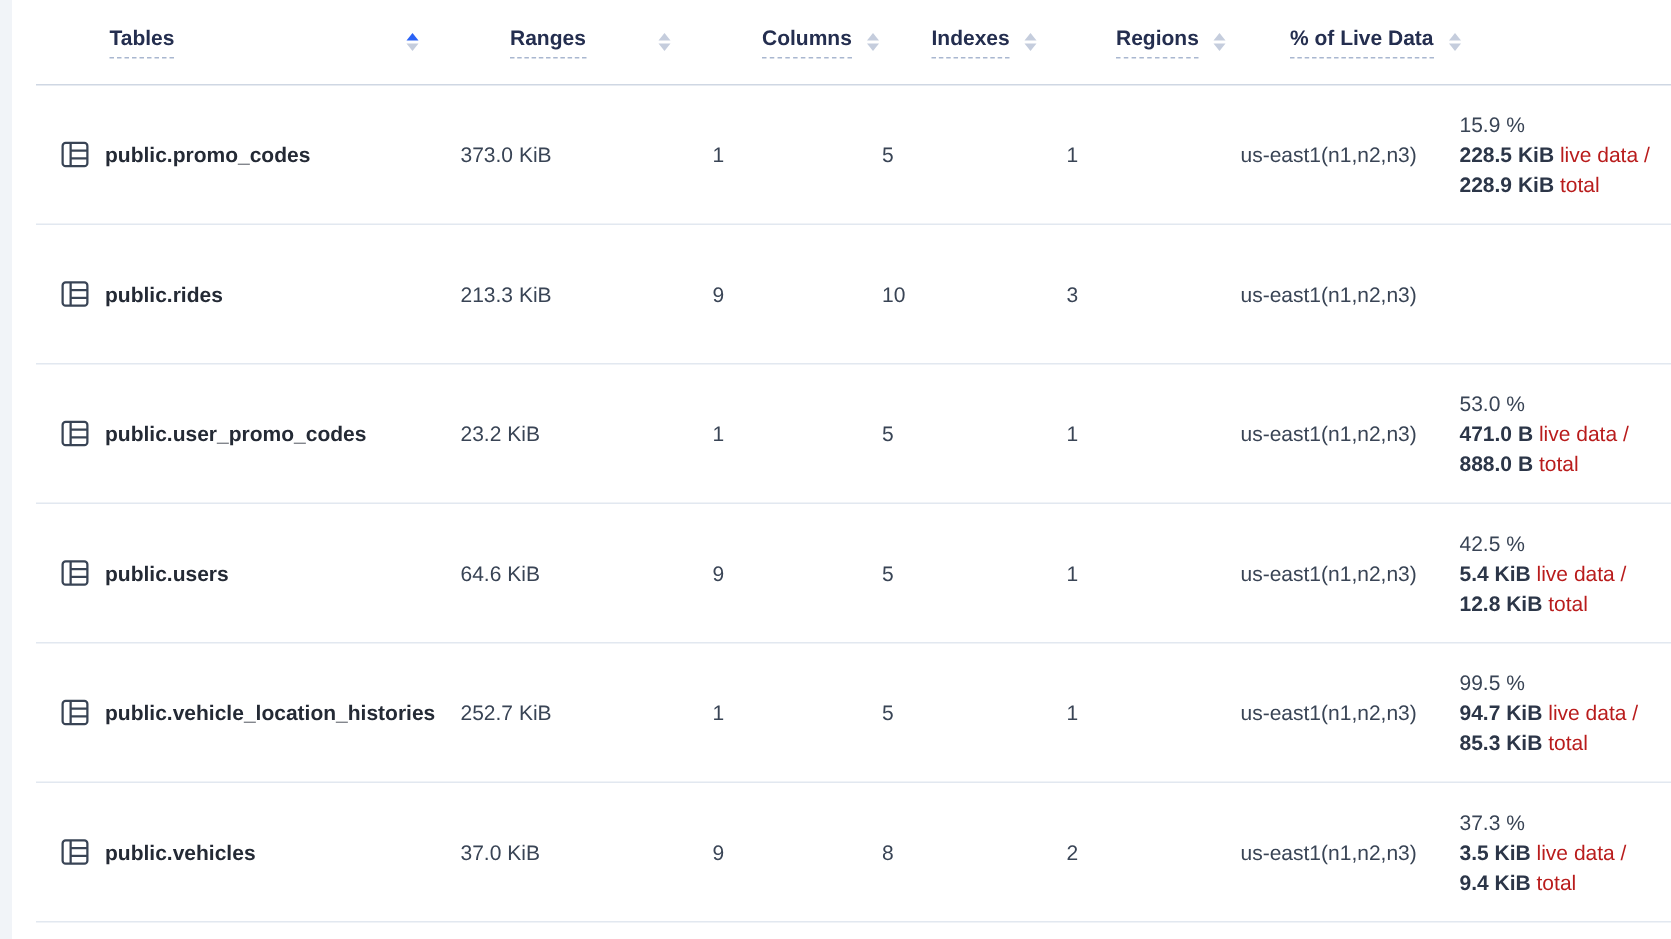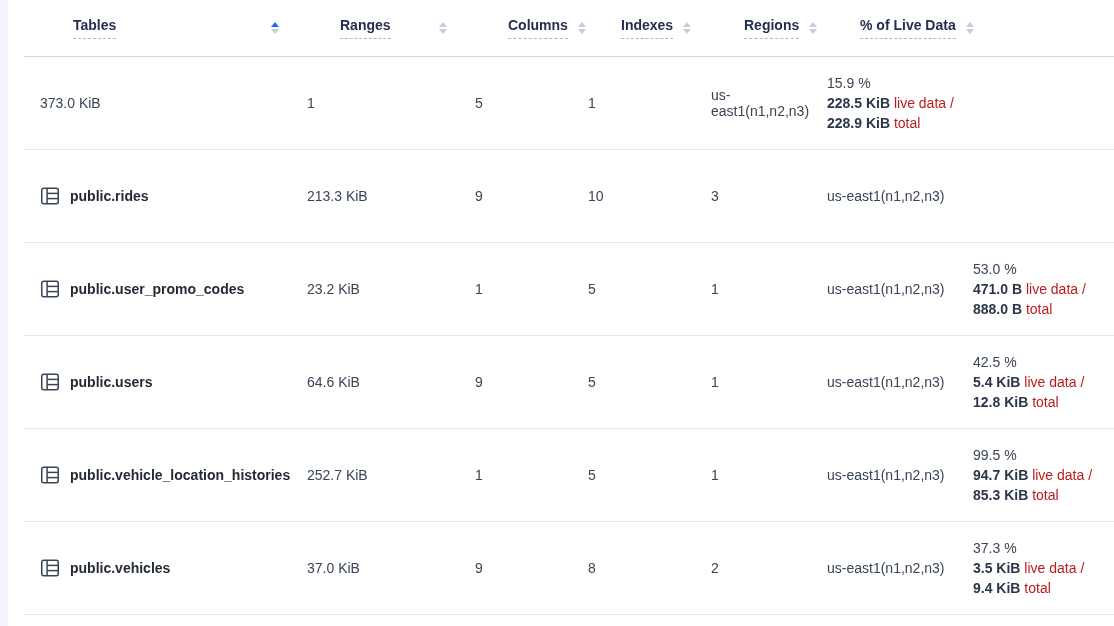--- a/index.html
+++ b/index.html
@@ -90,20 +90,31 @@
   <div class="th">
     <span class="th-label">% of Live Data</span>
     <span class="sort">
       <span class="tri tri-up"></span>
       <span class="tri tri-down"></span>
     </span>
   </div>
 </div>
   <div class="tbody">
   <div class="tr">
+    <div class="td td-name">
+      <span class="tbl-icon">
+        <svg width="20" height="20" viewBox="0 0 20 20" fill="none">
+          <rect x="1.75" y="2.25" width="16.5" height="15.5" rx="2" stroke="#394455" stroke-width="1.5"></rect>
+          <line x1="7.1" y1="2.5" x2="7.1" y2="17.5" stroke="#394455" stroke-width="1.5"></line>
+          <line x1="7.1" y1="7.4" x2="18" y2="7.4" stroke="#394455" stroke-width="1.5"></line>
+          <line x1="7.1" y1="12.6" x2="18" y2="12.6" stroke="#394455" stroke-width="1.5"></line>
+        </svg>
+      </span>
+      <span class="tbl-name">public.promo_codes</span>
+    </div>
     <div class="td">373.0 KiB</div>
     <div class="td">1</div>
     <div class="td">5</div>
     <div class="td">1</div>
     <div class="td">us-east1(n1,n2,n3)</div>
     <div class="td td-live">
       <div>15.9 %</div>
       <div><span class="live-num">228.5 KiB</span> <span class="live-lbl">live data /</span></div>
       <div><span class="live-num">228.9 KiB</span> <span class="live-lbl">total</span></div>
     </div>

